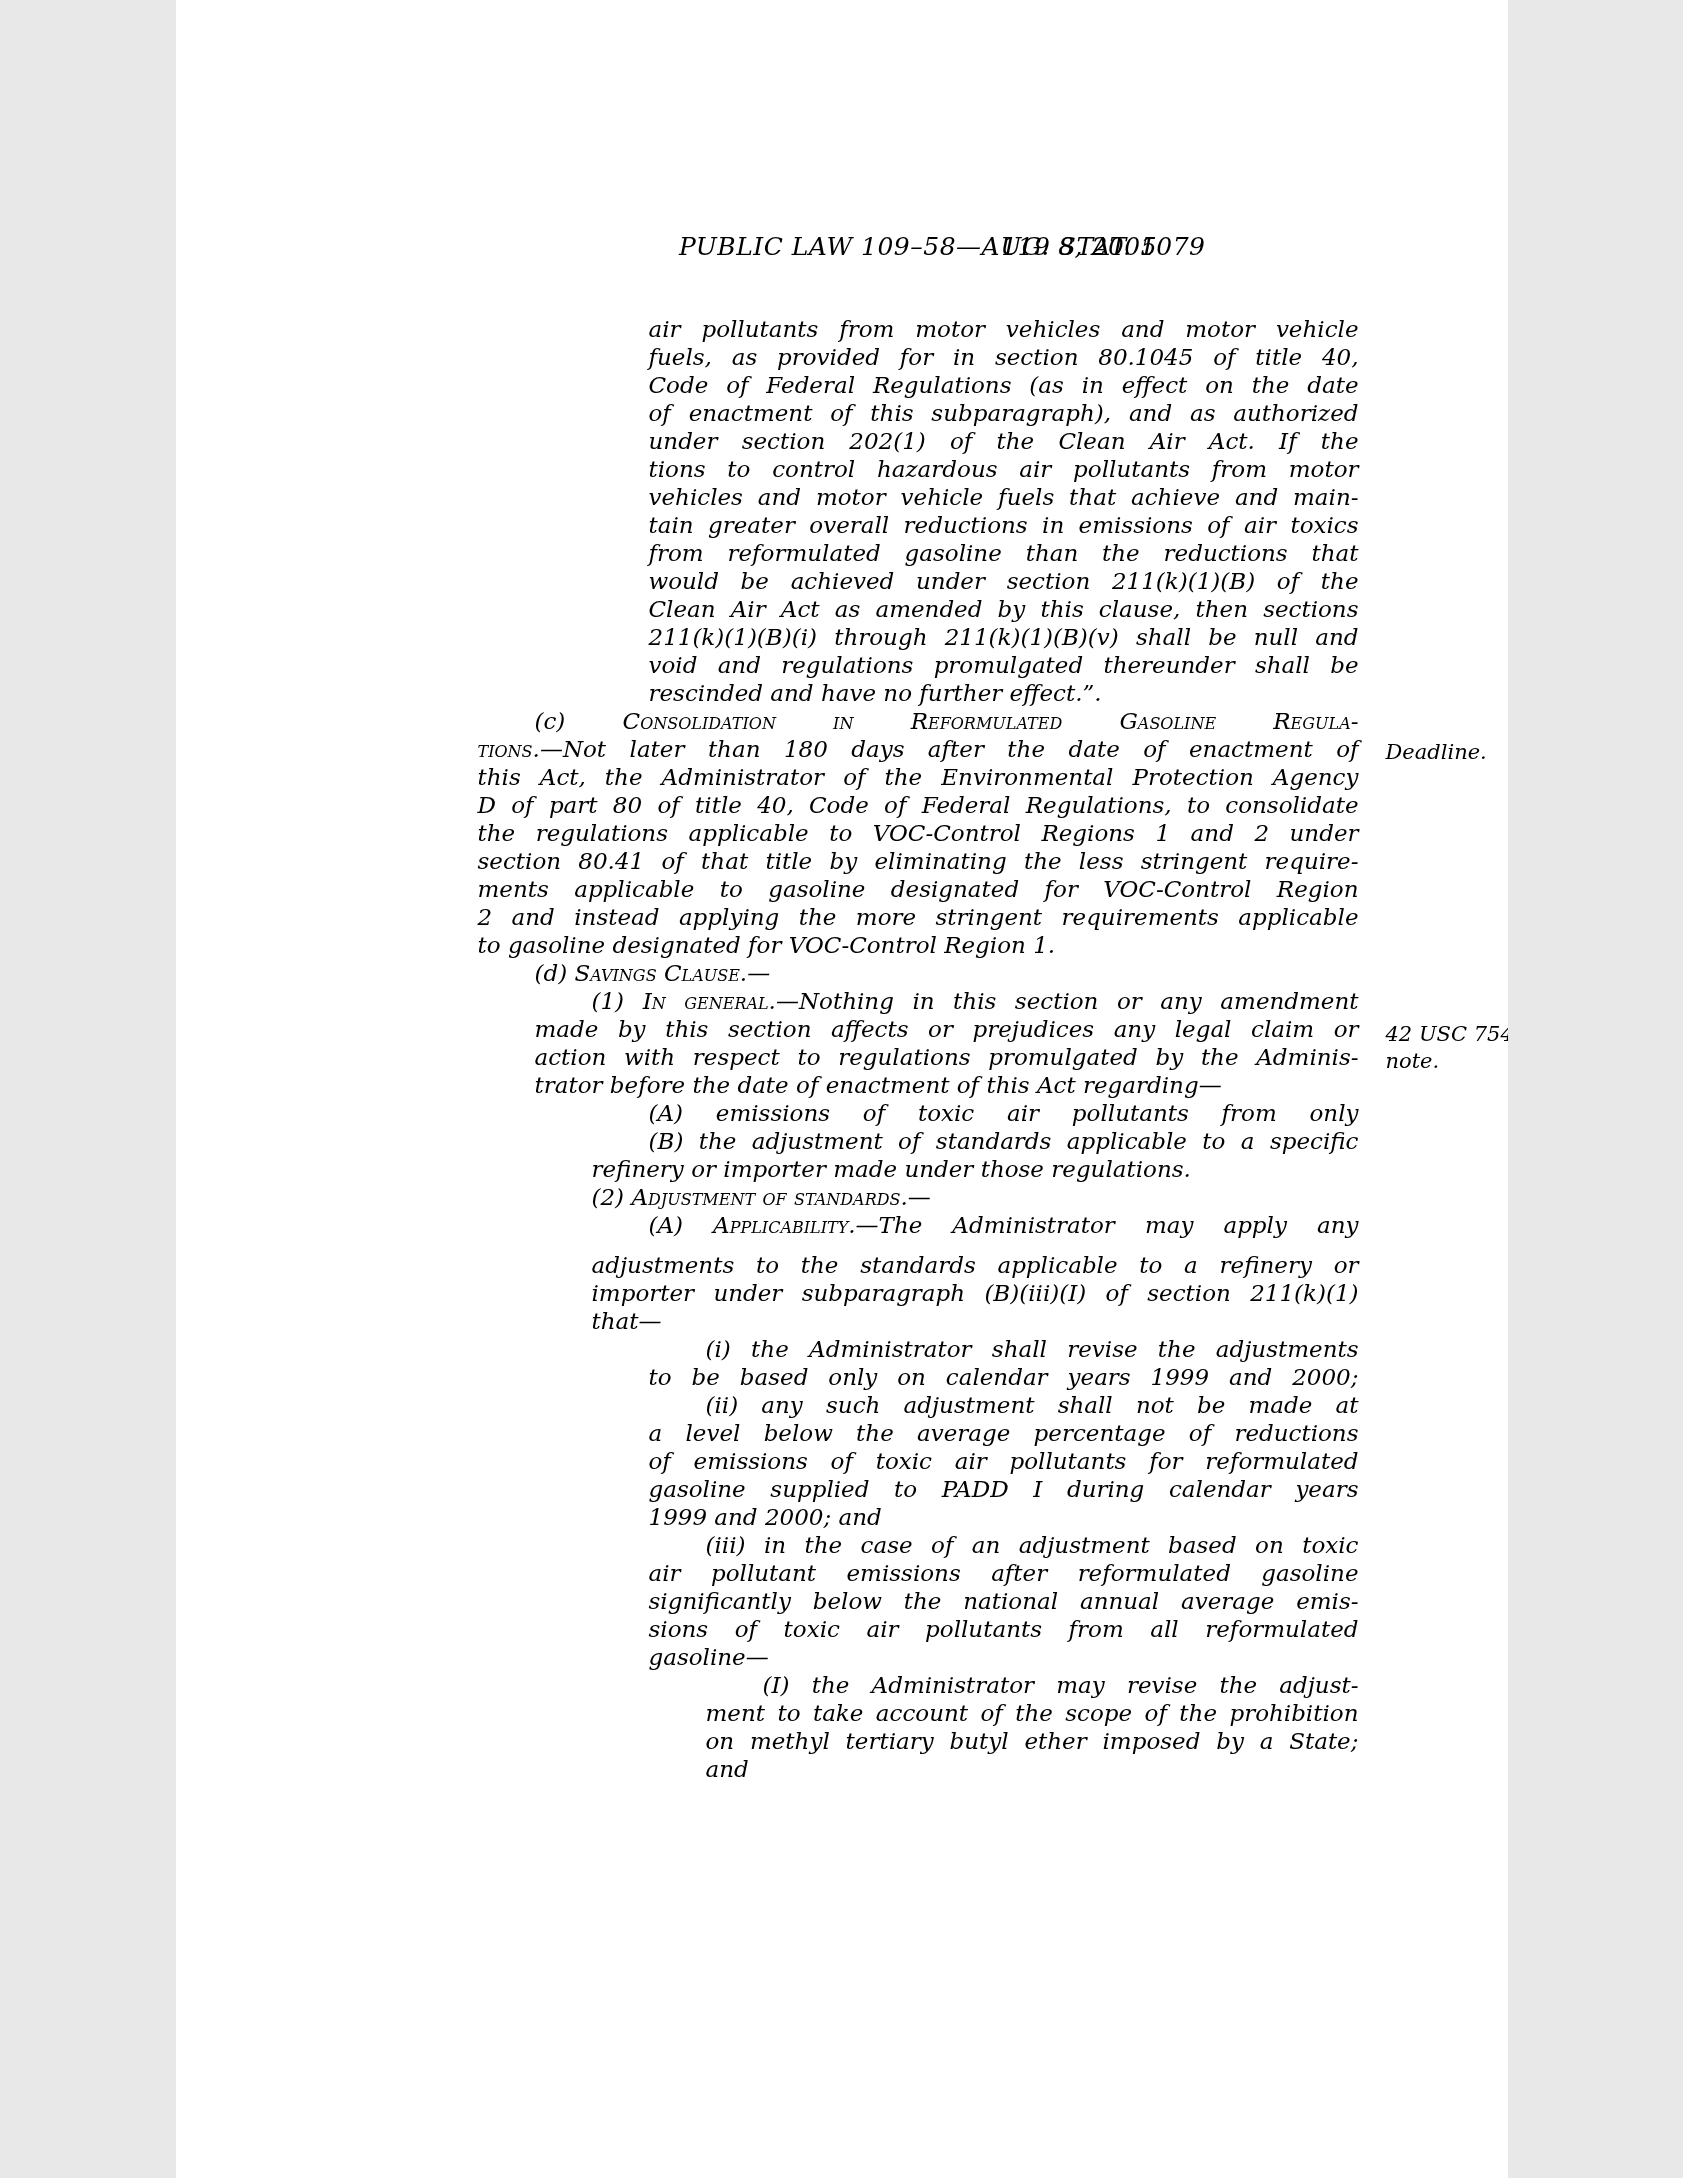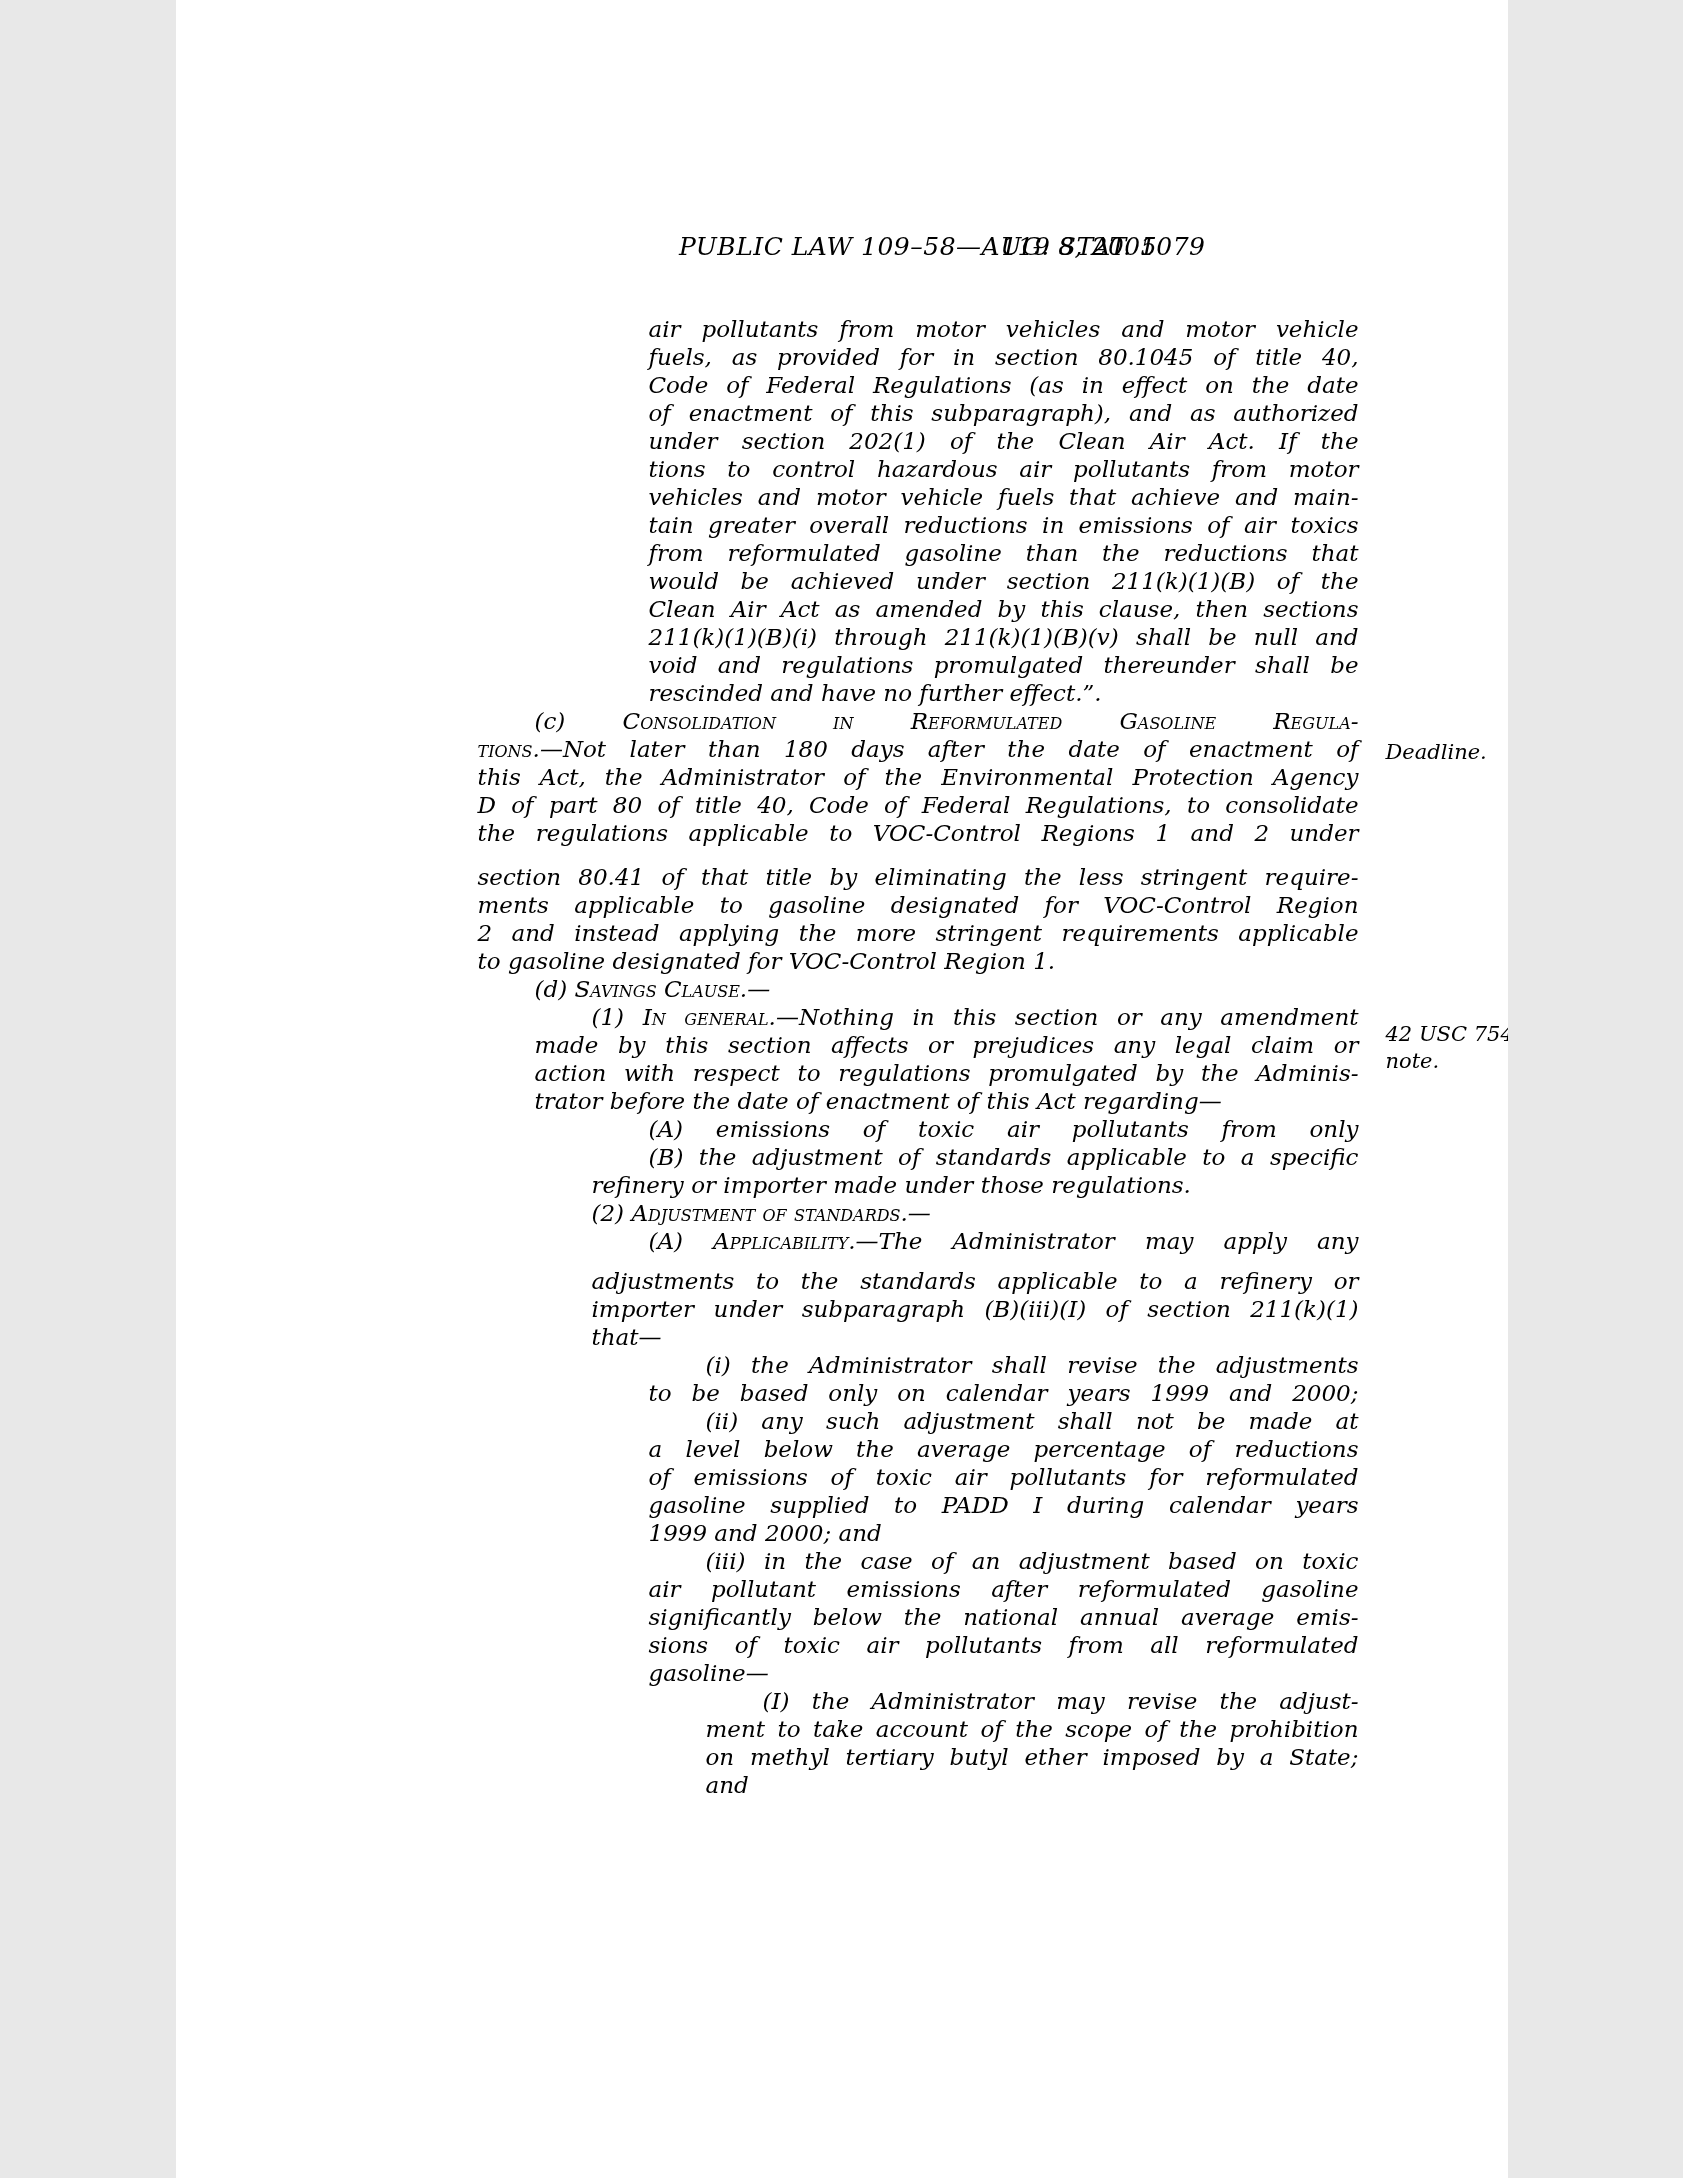--- a/index.html
+++ b/index.html
@@ -90,21 +90,21 @@
       <div class="line j" style="padding-left: 171px;"><span>would be achieved under section 211(k)(1)(B) of the</span></div>
       <div class="line j" style="padding-left: 171px;"><span>Clean Air Act as amended by this clause, then sections</span></div>
       <div class="line j" style="padding-left: 171px;"><span>211(k)(1)(B)(i) through 211(k)(1)(B)(v) shall be null and</span></div>
       <div class="line j" style="padding-left: 171px;"><span>void and regulations promulgated thereunder shall be</span></div>
       <div class="line" style="padding-left: 171px;"><span>rescinded and have no further effect.”.</span></div>
       <div class="line j" style="padding-left: 57px;"><span>(c) </span><span class="sc">Consolidation in Reformulated Gasoline Regula-</span></div>
       <div class="line j" style="padding-left: 0px;"><span class="sc">tions.</span><span>—Not later than 180 days after the date of enactment of</span></div>
       <div class="line j" style="padding-left: 0px;"><span>this Act, the Administrator of the Environmental Protection Agency</span></div>
       <div class="line j" style="padding-left: 0px;"><span>D of part 80 of title 40, Code of Federal Regulations, to consolidate</span></div>
       <div class="line j" style="padding-left: 0px;"><span>the regulations applicable to VOC-Control Regions 1 and 2 under</span></div>
-      <div class="line j" style="padding-left: 0px; margin-top: 16px;"><span>section 80.41 of that title by eliminating the less stringent require-</span></div>
+      <div class="line j" style="padding-left: 0px;"><span>section 80.41 of that title by eliminating the less stringent require-</span></div>
       <div class="line j" style="padding-left: 0px;"><span>ments applicable to gasoline designated for VOC-Control Region</span></div>
       <div class="line j" style="padding-left: 0px;"><span>2 and instead applying the more stringent requirements applicable</span></div>
       <div class="line" style="padding-left: 0px;"><span>to gasoline designated for VOC-Control Region 1.</span></div>
       <div class="line" style="padding-left: 57px;"><span>(d) </span><span class="sc">Savings Clause.</span><span>—</span></div>
       <div class="line j" style="padding-left: 114px;"><span>(1) </span><span class="sc">In general.</span><span>—Nothing in this section or any amendment</span></div>
       <div class="line j" style="padding-left: 57px;"><span>made by this section affects or prejudices any legal claim or</span></div>
       <div class="line j" style="padding-left: 57px;"><span>action with respect to regulations promulgated by the Adminis-</span></div>
       <div class="line" style="padding-left: 57px;"><span>trator before the date of enactment of this Act regarding—</span></div>
       <div class="line j" style="padding-left: 171px;"><span>(A) emissions of toxic air pollutants from only</span></div>
       <div class="line j" style="padding-left: 171px;"><span>(B) the adjustment of standards applicable to a specific</span></div>

